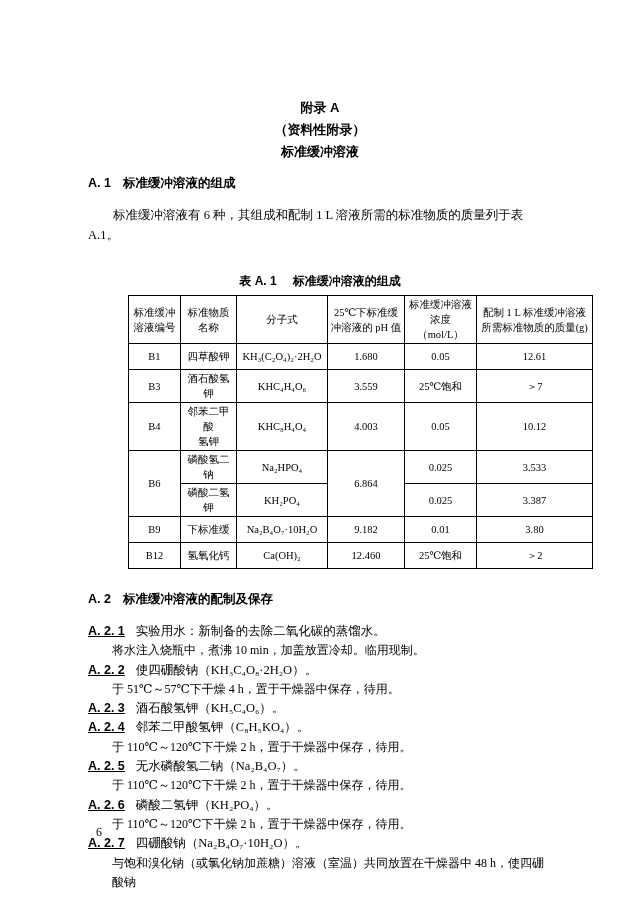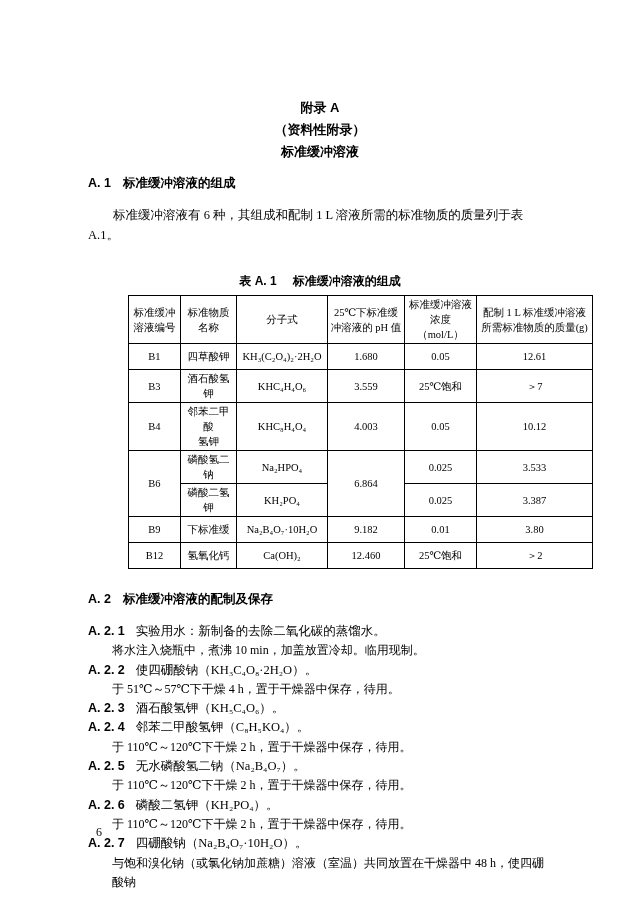--- a/index.html
+++ b/index.html
@@ -77,20 +77,21 @@
   
   .clauses{margin-top:13px;}
   .clause-line{
     font-size:12.5px;
     line-height:19.3px;
   }
   .cnum{
     font-family:"Liberation Sans","DejaVu Sans",sans-serif;
     font-weight:bold;
     margin-right:11px;
+    text-decoration:underline;
   }
   .cnote{
     font-size:12px;
     line-height:19.3px;
     padding-left:2em;
   }
   .page-number{
     position:absolute;
     left:96px;top:825px;
     font-size:12px;

